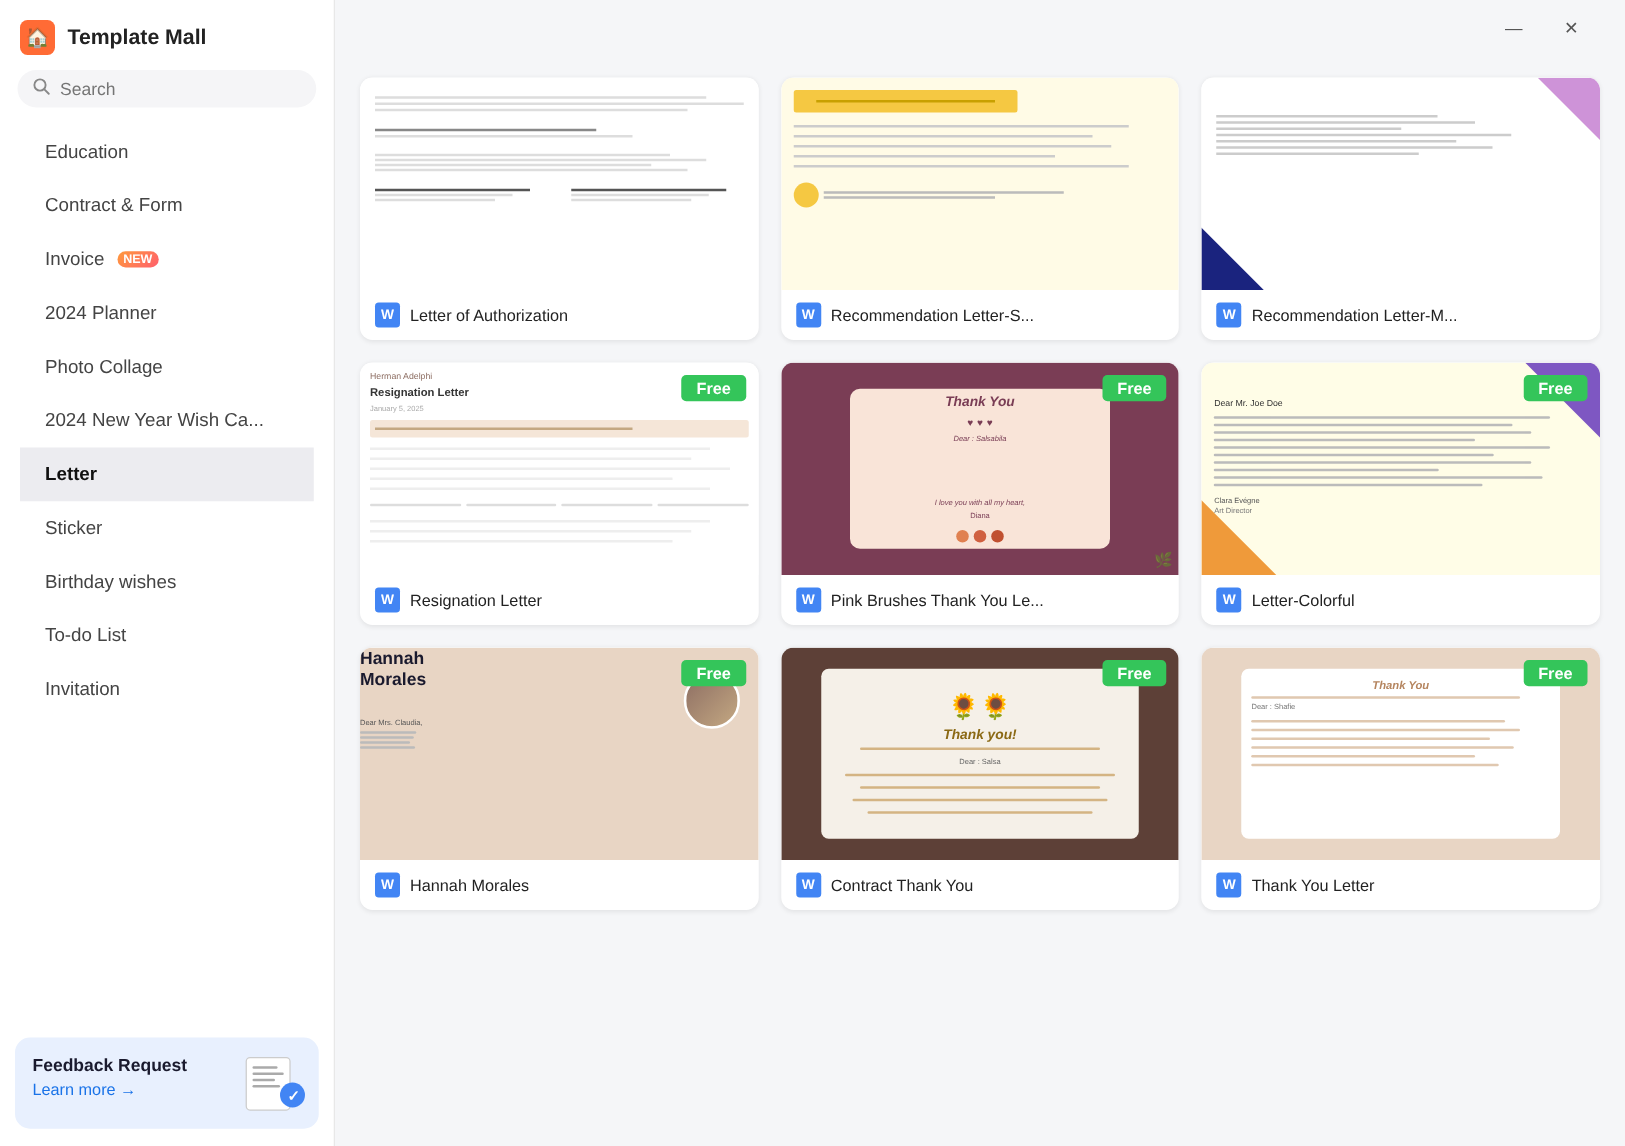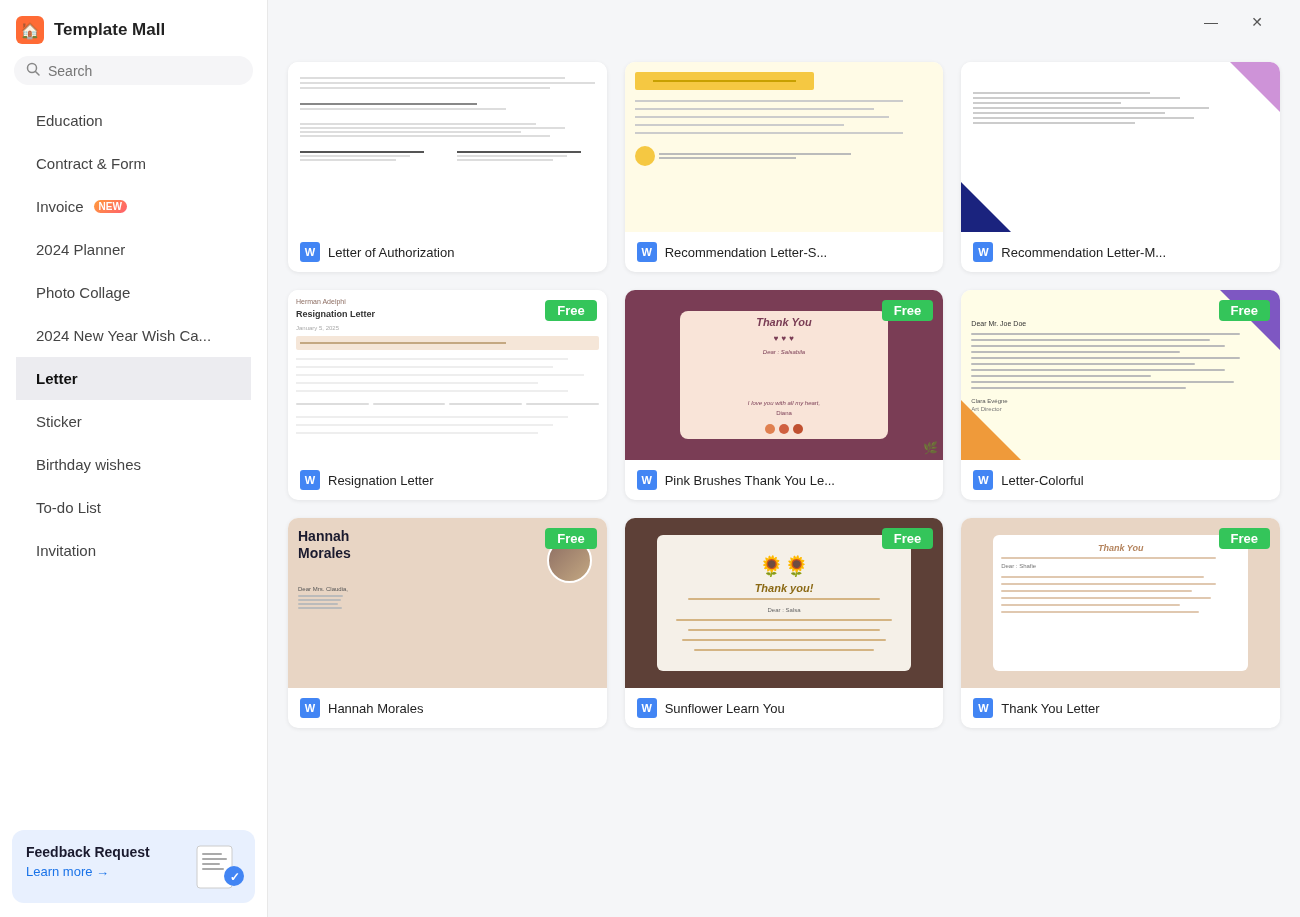--- a/index.html
+++ b/index.html
@@ -247,21 +247,20 @@
     .colorful-content { padding: 10px; display: flex; flex-direction: column; gap: 2px; margin-top: 20px; }
     .cl { height: 2px; border-radius: 1px; background: #bbb; margin: 1px 0; }
 
     
     .preview-hannah {
       background: #e8d5c4;
       width: 100%; height: 100%;
       display: flex;
       flex-direction: column;
       align-items: flex-start;
-      padding: 10px;
       position: relative;
     }
     .hannah-name { font-size: 14px; font-weight: 900; color: #1a1a2e; line-height: 1.2; }
     .hannah-circle {
       position: absolute; right: 15px; top: 20px;
       width: 45px; height: 45px; border-radius: 50%;
       background: linear-gradient(135deg, #8d6e63, #c4a882);
       border: 2px solid white;
     }
 
@@ -612,21 +611,21 @@
             <div style="height:2px;background:#d4b483;border-radius:1px;margin:2px 0;width:90%"></div>
             <div style="height:2px;background:#d4b483;border-radius:1px;margin:2px 0;width:80%"></div>
             <div style="height:2px;background:#d4b483;border-radius:1px;margin:2px 0;width:85%"></div>
             <div style="height:2px;background:#d4b483;border-radius:1px;margin:2px 0;width:75%"></div>
           </div>
         </div>
         <div class="free-badge">Free</div>
       </div>
       <div class="card-footer">
         <div class="doc-icon">W</div>
-        <span class="card-name">Sunflower Learn You</span>
+        <span class="card-name">Contract Thank You</span>
       </div>
     </div>
 
     <div class="template-card">
       <div class="card-preview">
         <div class="preview-ty3">
           <div class="ty3-inner">
             <div class="ty3-title">Thank You</div>
             <div class="ty3-line" style="width:90%;margin:1px 0;"></div>
             <div style="font-size:6px;color:#777;margin-bottom:3px;">Dear : Shafie</div>

